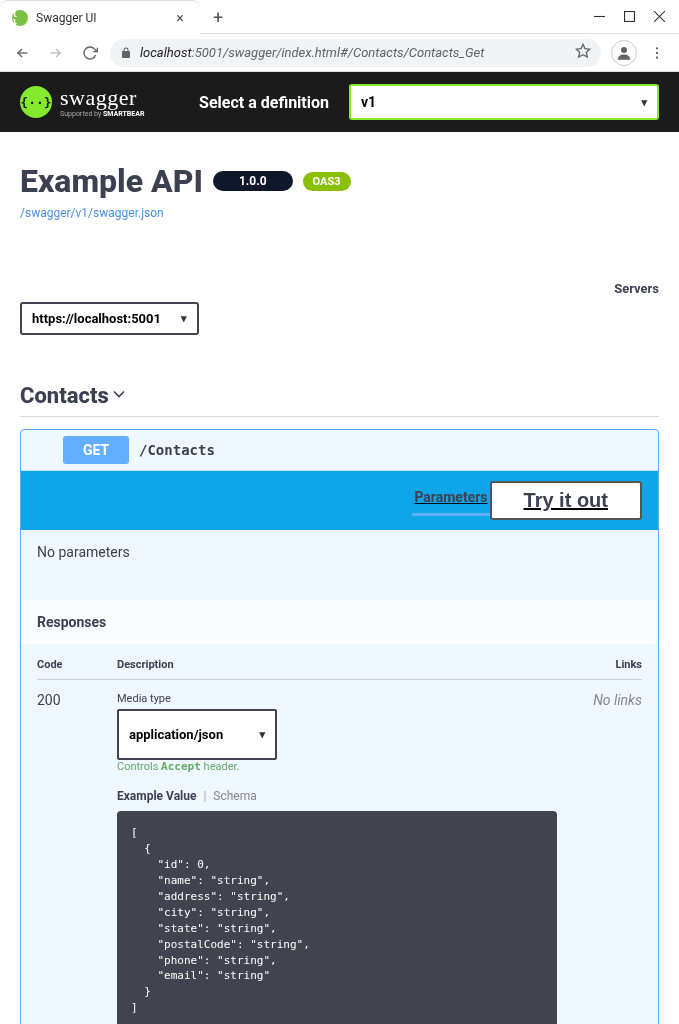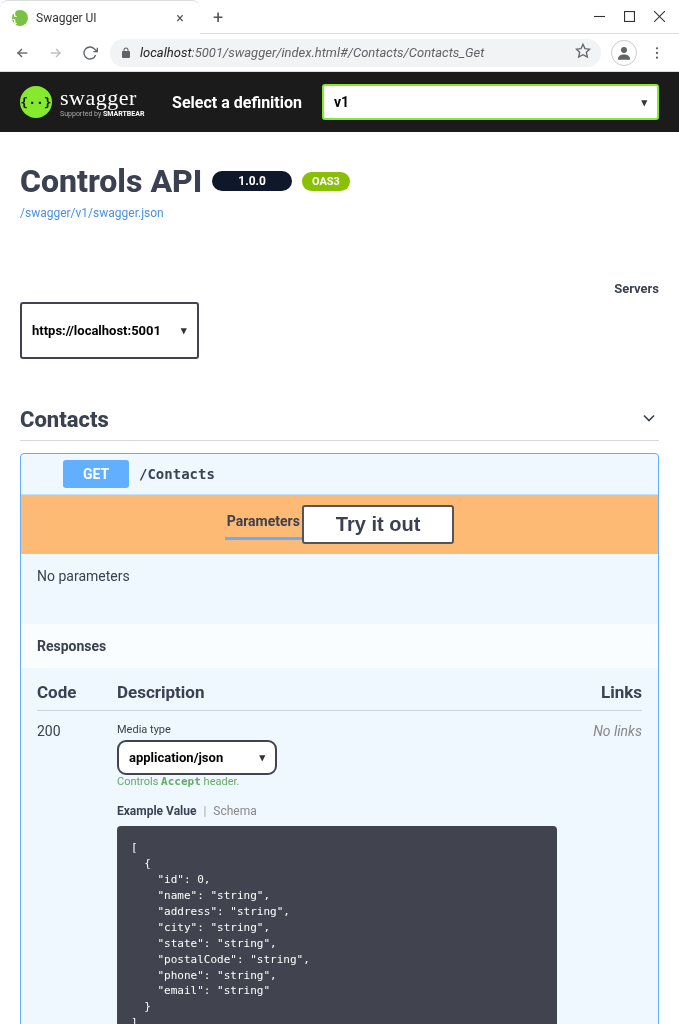--- a/index.html
+++ b/index.html
@@ -148,21 +148,21 @@
       margin-top: 2px;
     }
     .logo-sub b { color: #fff; font-weight: bold;}
     .def-label {
       color: #fff;
       font-size: 16px;
       font-weight: 700;
       margin-left: auto;
     }
     .def-select {
-      width: 337px;
+      width: 310px;
       height: 36px;
       border: 2px solid #85ea2d;
       border-radius: 3px;
       background: #fff;
       display: flex;
       align-items: center;
       padding: 0 10px;
       font-size: 14px;
       font-weight: 700;
       justify-content: space-between;
@@ -209,36 +209,35 @@
     .servers-label {
       font-size: 13px;
       font-weight: 700;
       color: #3b4151;
       margin-bottom: 6px;
       text-align: right;
     }
     .server-select {
       border: 2px solid #41444e;
       border-radius: 3px;
-      padding: 19px 10px;
+      padding: 7px 10px;
       font-size: 13px;
       font-weight: 700;
       display: inline-flex;
       align-items: center;
       gap: 20px;
       background: #fff;
       cursor: pointer;
     }
 
     
     .tag-section { padding: 20px 0; }
     .tag-header {
       display: flex;
       align-items: center;
-      justify-content: space-between;
       padding: 8px 0;
       border-bottom: 1px solid rgba(59,65,81,0.2);
       cursor: pointer;
     }
     .tag-name {
       font-size: 22px;
       font-weight: 800;
       color: #3b4151;
     }
     .chevron { color: #3b4151; }
@@ -273,23 +272,24 @@
       font-size: 14px;
       font-weight: 700;
       color: #3b4151;
     }
     .opblock-body {
       border-top: 1px solid rgba(97,175,254,0.3);
     }
     .params-header {
       display: flex;
       align-items: center;
-      justify-content: center;
+      justify-content: flex-end;
       padding: 10px 16px;
-      background: #fdba74;
+      background: #0ea5e9;
+      text-decoration: underline;
     }
     .tab-parameters {
       font-size: 14px;
       font-weight: 700;
       color: #3b4151;
       border-bottom: 3px solid #61affe;
       padding: 4px 2px 8px;
     }
     .try-btn {
       border: 2px solid #555;
@@ -311,21 +311,21 @@
       padding: 14px 16px;
       font-size: 14px;
       font-weight: 700;
       color: #3b4151;
     }
     .responses-table {
       padding: 0 16px 20px;
     }
     .rt-head {
       display: flex;
-      font-size: 17px;
+      font-size: 11px;
       font-weight: 700;
       color: #3b4151;
       border-bottom: 1px solid rgba(59,65,81,0.2);
       padding: 14px 0 8px;
     }
     .col-code { width: 80px; }
     .col-desc { flex: 1; }
     .col-links { width: 70px; text-align: right; }
     .rt-row {
       display: flex;
@@ -346,22 +346,22 @@
       color: #888;
       font-size: 14px;
     }
     .media-label {
       font-size: 11px;
       color: #3b4151;
       margin-bottom: 4px;
     }
     .media-select {
       border: 2px solid #41444e;
-      border-radius: 9px;
-      padding: 8px 10px;
+      border-radius: 2px;
+      padding: 16px 10px;
       font-size: 13px;
       font-weight: 700;
       display: inline-flex;
       align-items: center;
       width: 160px;
       justify-content: space-between;
       background: #fff;
       cursor: pointer;
     }
     .controls-text {
@@ -487,21 +487,21 @@
   <div class="def-select">
     <span>v1</span>
     <span class="select-arrow">▾</span>
   </div>
 </div>
 
 <div class="container">
 
   <div class="api-info">
     <h1 class="api-title">
-      <span>Controls API</span>
+      <span>Example API</span>
       <span class="version-badge">1.0.0</span>
       <span class="oas-badge">OAS3</span>
     </h1>
     <a class="spec-link">/swagger/v1/swagger.json</a>
   </div>
 
   <div class="servers-section">
     <div class="servers-label">Servers</div>
     <div class="server-select">
       <span>https://localhost:5001</span>

